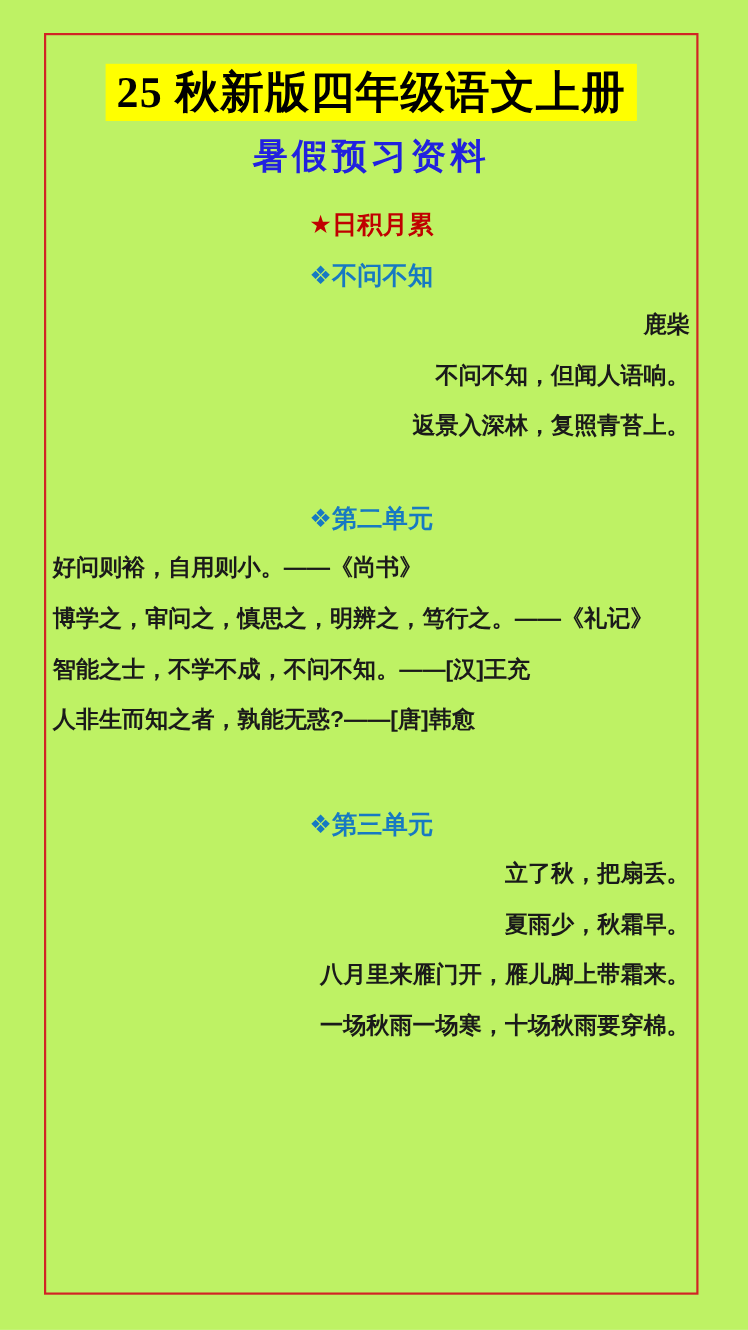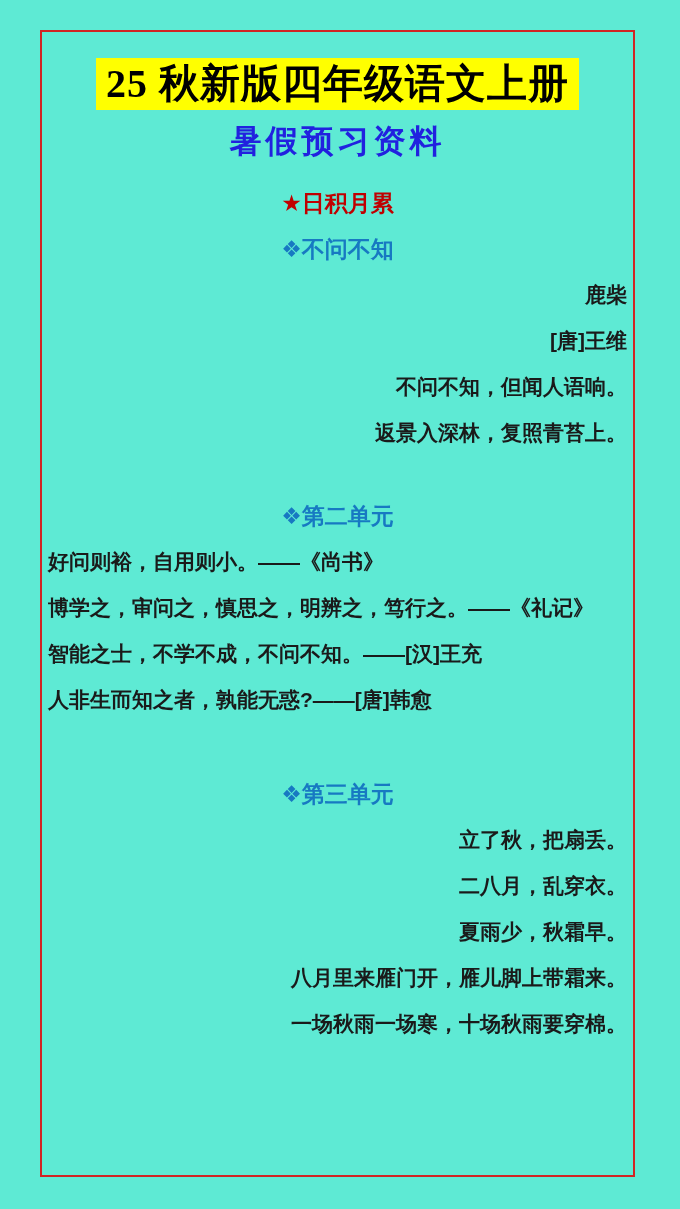--- a/index.html
+++ b/index.html
@@ -4,21 +4,21 @@
 <style>
   html, body {
     margin: 0;
     padding: 0;
     background: #ffffff;
   }
   .page {
     position: relative;
     width: 680px;
     height: 1209px;
-    background: #5eead4;
+    background: #bef264;
     overflow: hidden;
     font-family: "Liberation Sans", "DejaVu Sans", sans-serif;
   }
   .page-frame {
     position: absolute;
     left: 40px;
     top: 30px;
     width: 595px;
     height: 1147px;
     border: 2px solid #d12424;
@@ -97,41 +97,39 @@
 
       <div class="section-heading">
         <span>★</span><span>日积月累</span>
       </div>
 
       <div class="unit unit-1 align-center">
         <div class="unit-heading">
           <span>❖</span><span>不问不知</span>
         </div>
         <div class="line">鹿柴</div>
-        <div class="line">[唐]王维</div>
         <div class="line">不问不知，但闻人语响。</div>
         <div class="line">返景入深林，复照青苔上。</div>
       </div>
 
       <div class="unit unit-2 align-left">
         <div class="unit-heading">
           <span>❖</span><span>第二单元</span>
         </div>
         <div class="line">好问则裕，自用则小。——《尚书》</div>
         <div class="line">博学之，审问之，慎思之，明辨之，笃行之。——《礼记》</div>
         <div class="line">智能之士，不学不成，不问不知。——[汉]王充</div>
         <div class="line">人非生而知之者，孰能无惑?——[唐]韩愈</div>
       </div>
 
       <div class="unit unit-3 align-center">
         <div class="unit-heading">
           <span>❖</span><span>第三单元</span>
         </div>
         <div class="line">立了秋，把扇丢。</div>
-        <div class="line">二八月，乱穿衣。</div>
         <div class="line">夏雨少，秋霜早。</div>
         <div class="line">八月里来雁门开，雁儿脚上带霜来。</div>
         <div class="line">一场秋雨一场寒，十场秋雨要穿棉。</div>
       </div>
 
     </div>
   </div>
 </div>
 
 </body></html>

